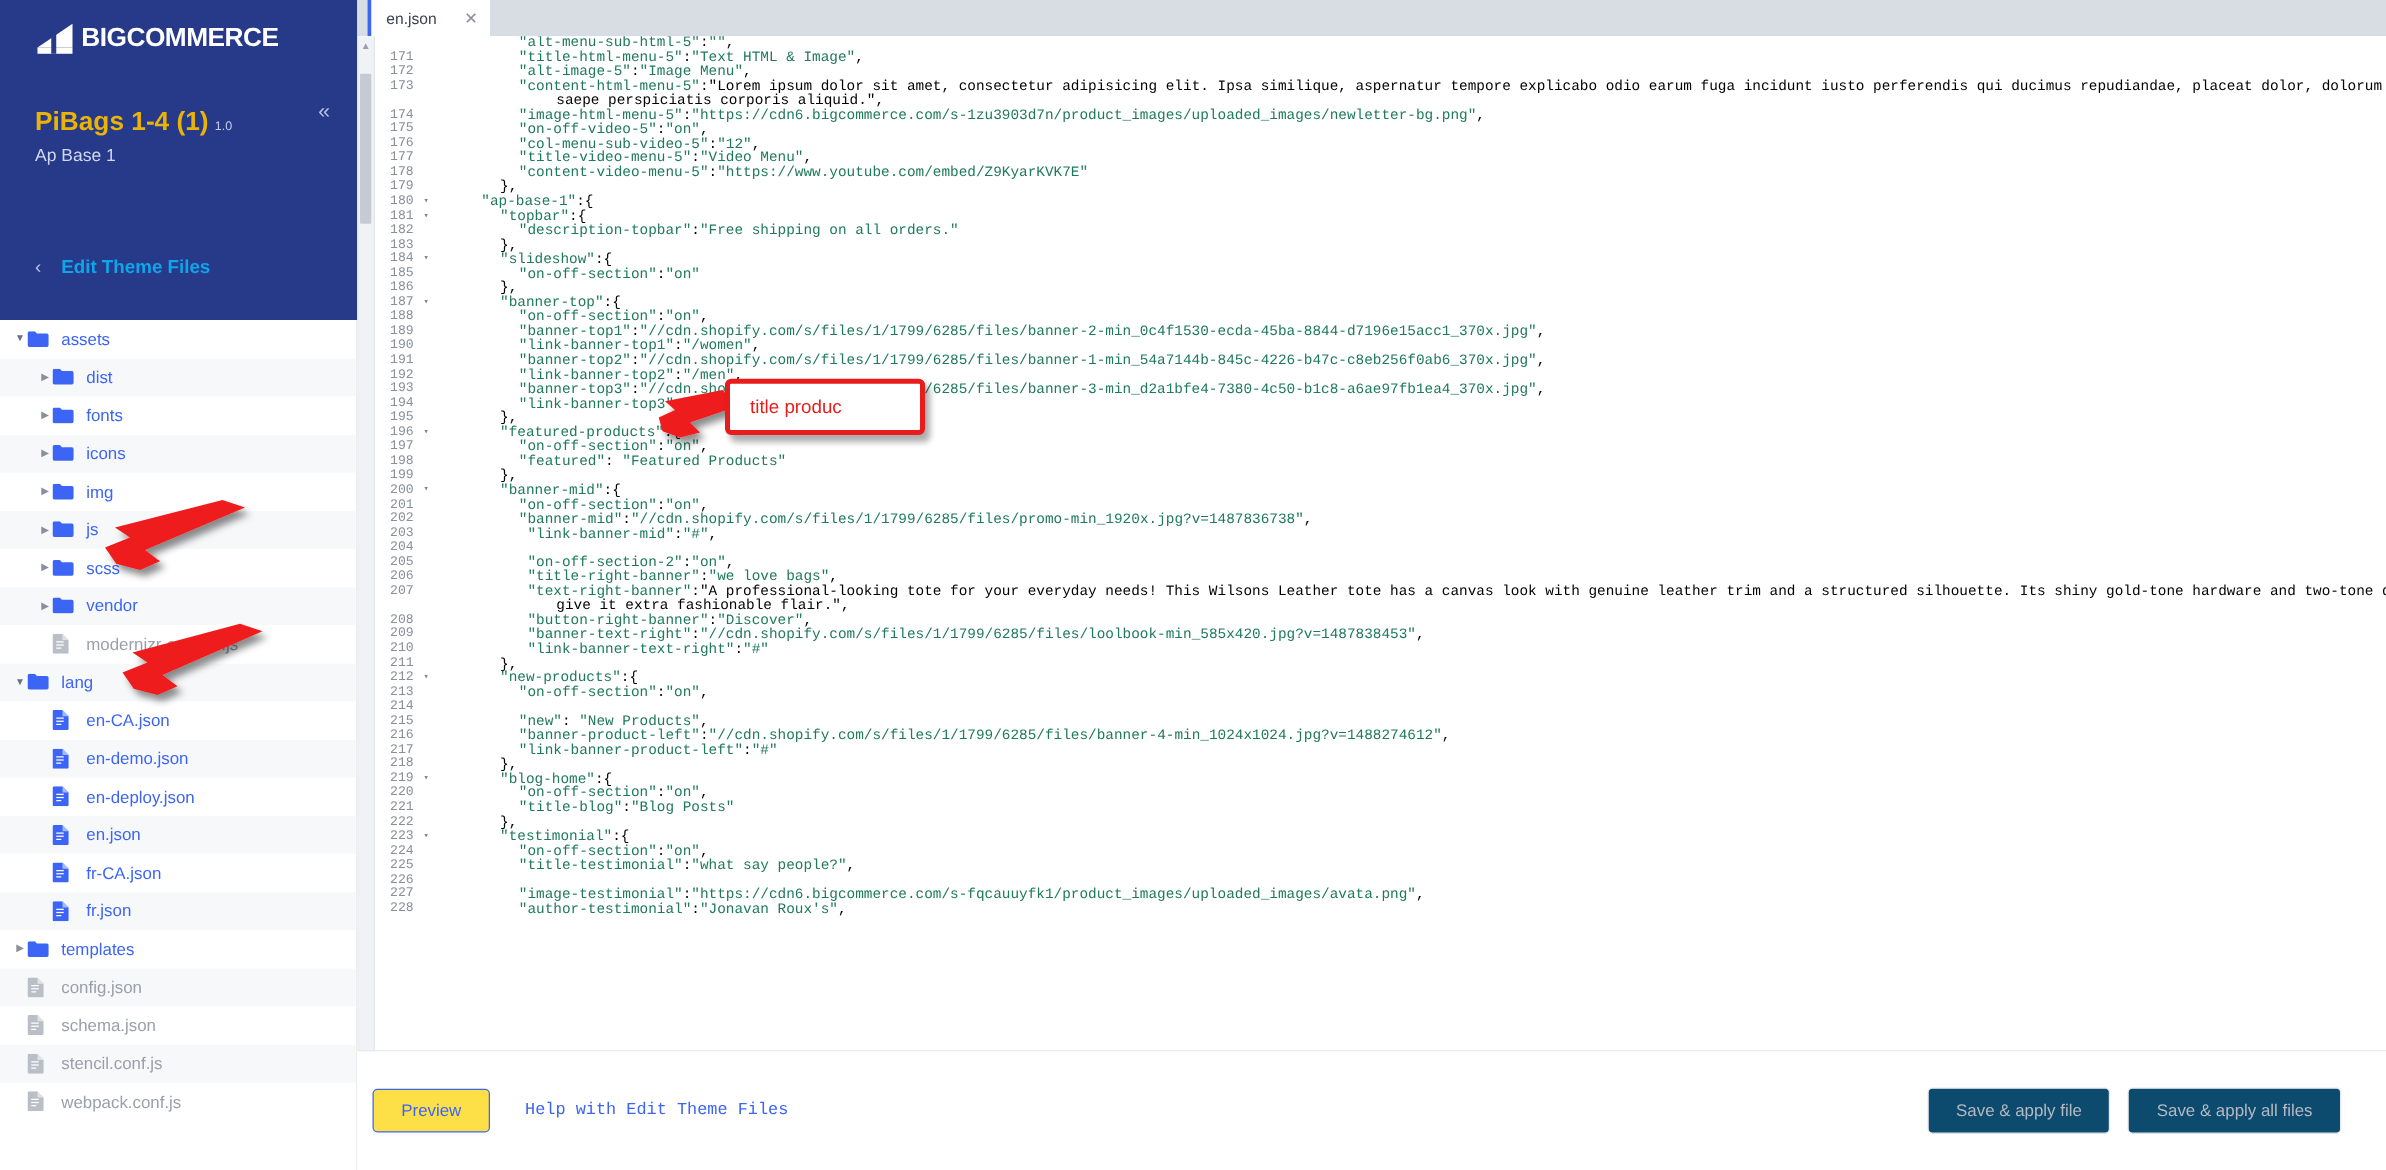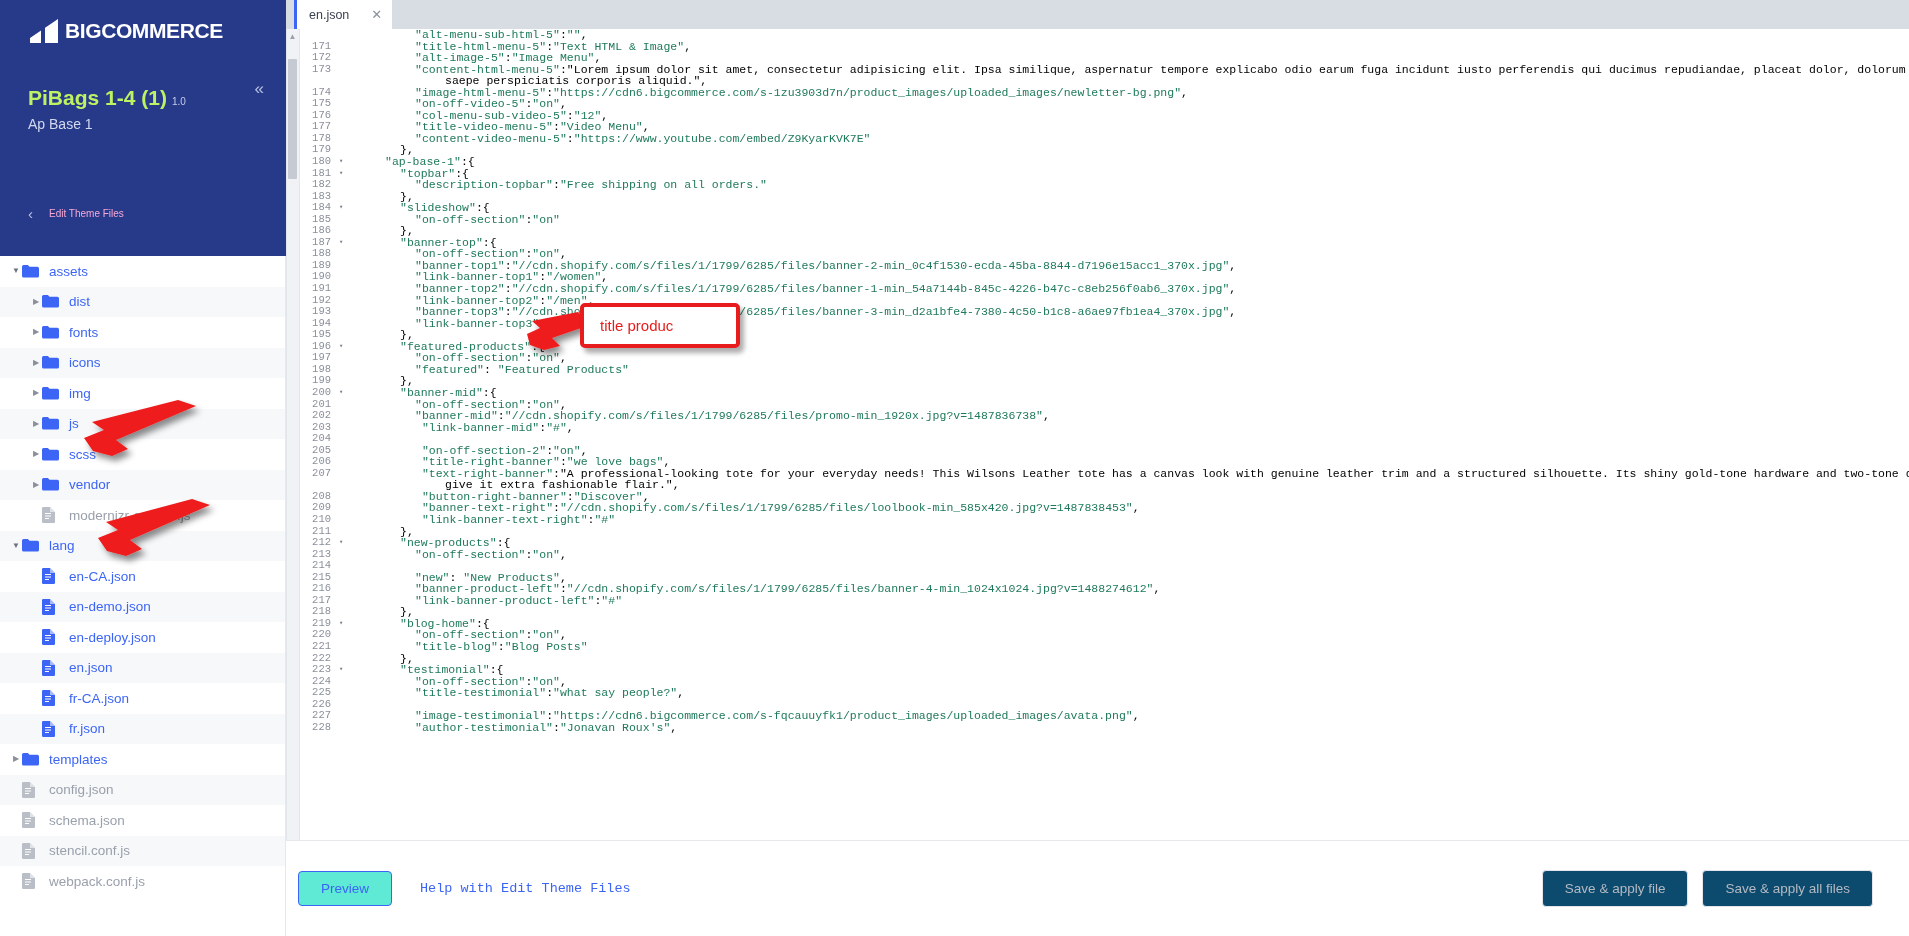--- a/index.html
+++ b/index.html
@@ -33,37 +33,37 @@
   .logo-mark {
     width: 36px; height: 26px; position: relative; margin-right: 1px;
   }
   .logo-mark svg { display:block; }
   .logo-text {
     font-size: 21px; font-weight: 700; letter-spacing: -0.4px;
     color: #ffffff; line-height: 26px; text-align: center;
   }
   .theme-block { padding: 42px 0 0 28px; }
   .theme-name {
-    font-size: 21px; font-weight: 700; color: #bef264; display: inline;
+    font-size: 21px; font-weight: 700; color: #eab308; display: inline;
   }
   .theme-version {
     font-size: 10px; font-weight: 400; color: #c5cce8; margin-left: 5px;
   }
   .theme-sub { font-size: 14px; color: #d2d8ee; margin-top: 6px; }
   .collapse-btn {
     position: absolute; right: 22px; top: 80px;
     font-size: 17px; color: #b9c2e2; cursor: pointer; line-height: 1;
     background: none; border: none;
   }
   .edit-row {
     position: absolute; left: 0; bottom: 34px;
     display: flex; align-items: center; padding-left: 28px;
   }
   .edit-chev { color: #b9c2e2; font-size: 15px; margin-right: 16px; }
-  .edit-label { font-size: 10px; font-weight: 400; color: #f9a8d4; }
+  .edit-label { font-size: 15px; font-weight: 700; color: #0ea5e9; }
 
   .filetree {
     flex: 1; overflow: hidden; background: #fff;
     border-right: 1px solid #e6e8ec;
   }
   .node {
     height: 30.5px; display: flex; align-items: center;
     font-size: 13.5px; color: #3c65f5; cursor: pointer; white-space: nowrap;
     padding-right: 6px;
   }
@@ -136,21 +136,21 @@
     height: 96px; background: #ffffff; border-top: 1px solid #e6e8ec;
     display: flex; align-items: center; padding: 0 36px 0 0;
     position: relative;
   }
   .footer-left { display: flex; align-items: center; gap: 28px; padding-left: 12px; }
   .btn {
     font-family: "Liberation Sans", sans-serif;
     font-size: 13.5px; border-radius: 4px; cursor: pointer;
   }
   .btn-preview {
-    border: 1px solid #3c65f5; color: #3c65f5; background: #5eead4;
+    border: 1px solid #3c65f5; color: #3c65f5; background: #fde047;
     padding: 9px 22px;
   }
   .link-help { color: #3c65f5; font-size: 13.5px; cursor: pointer; font-family: Liberation Mono, monospace; }
   .footer-right { margin-left: auto; display: flex; gap: 14px; }
   .btn-disabled {
     background: #0c4a6e; color: #b4b9c2; border: 1px solid #e3e5ea;
     padding: 10px 22px;
   }
 
   

